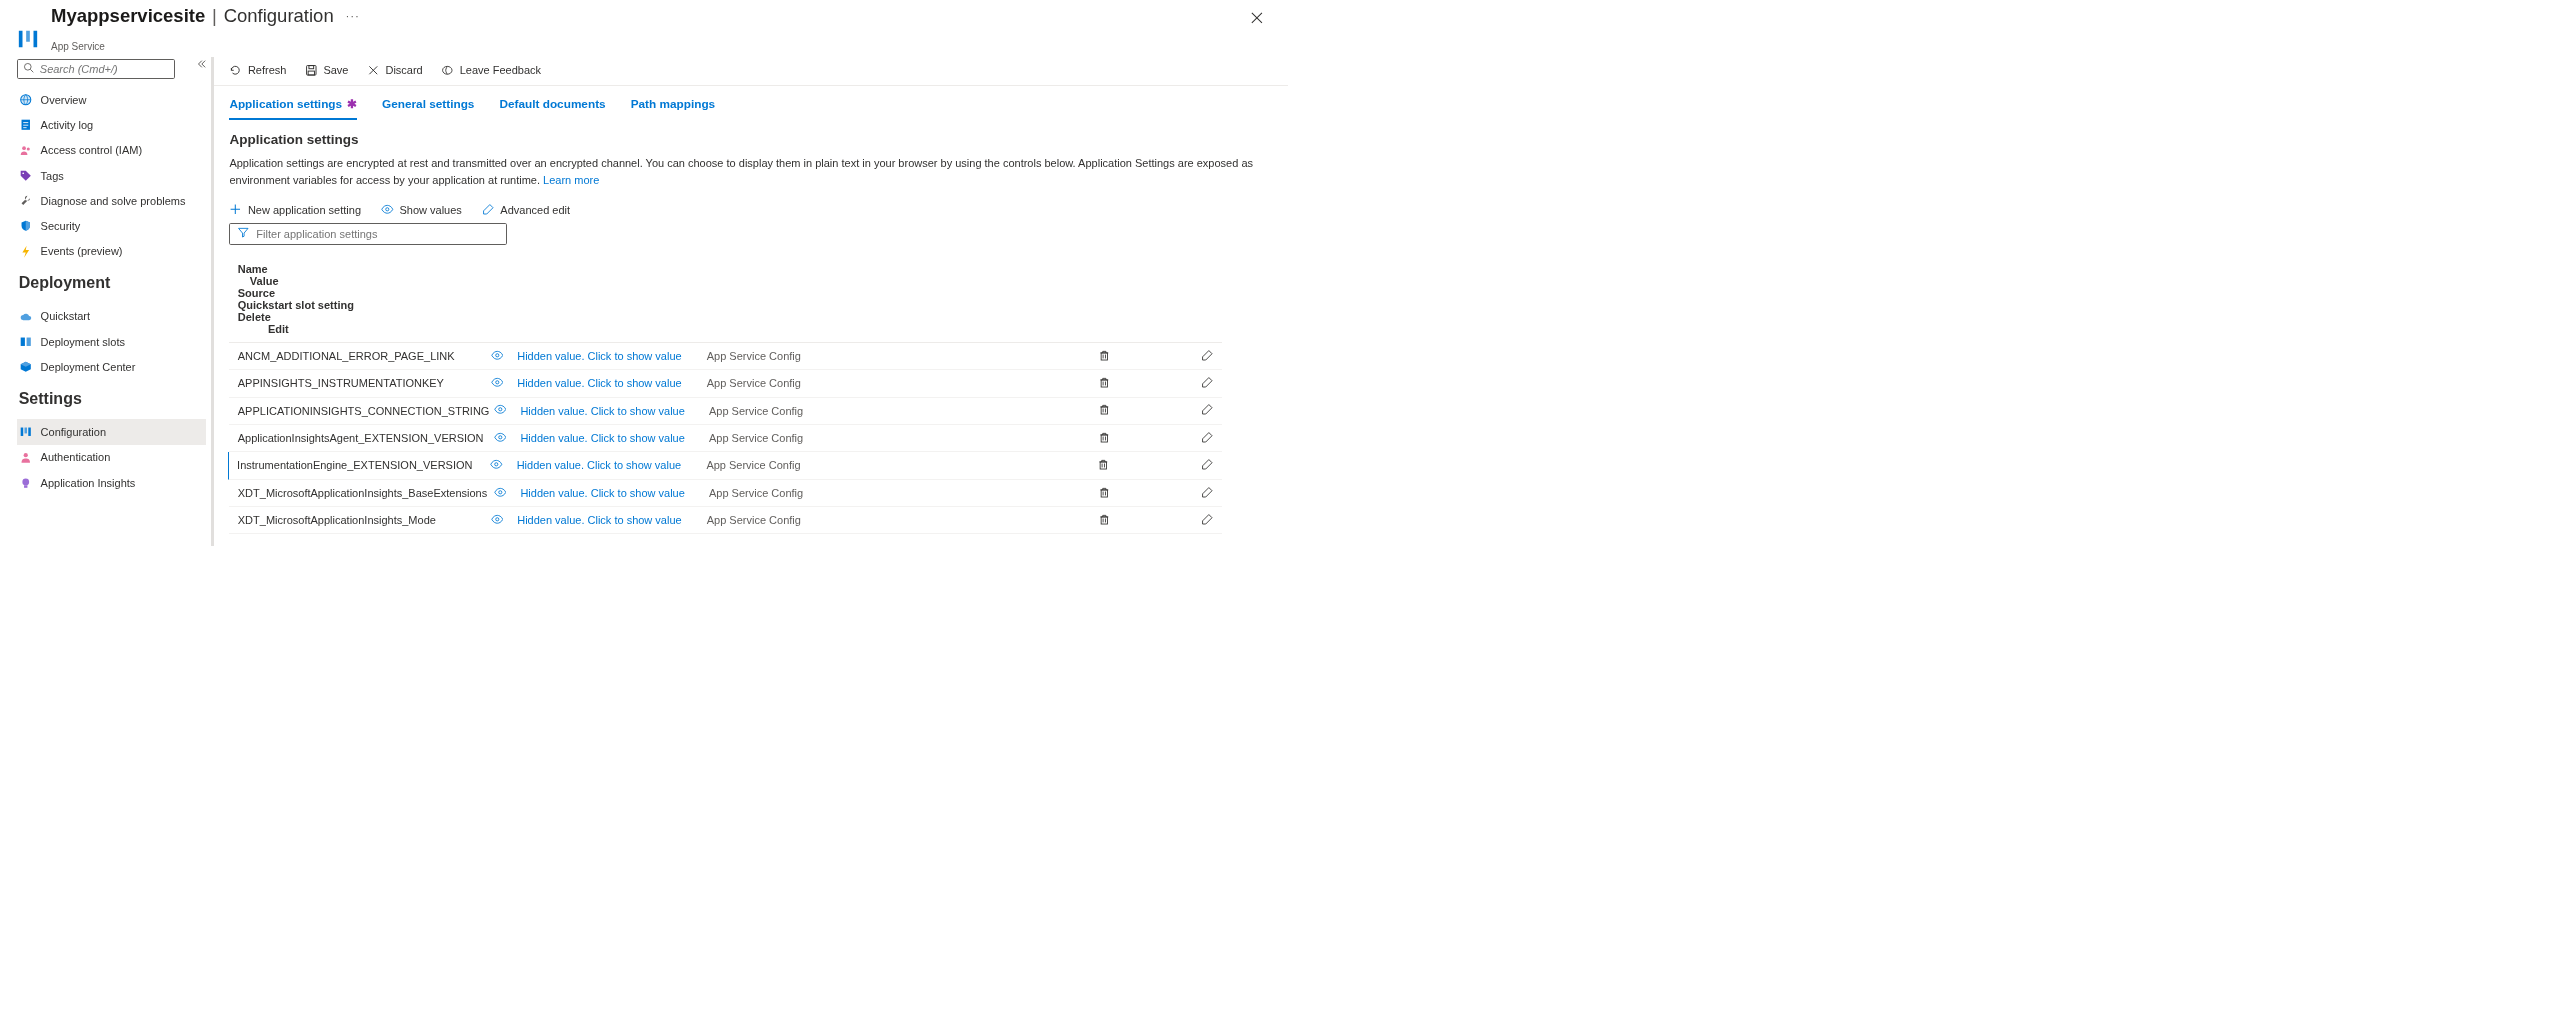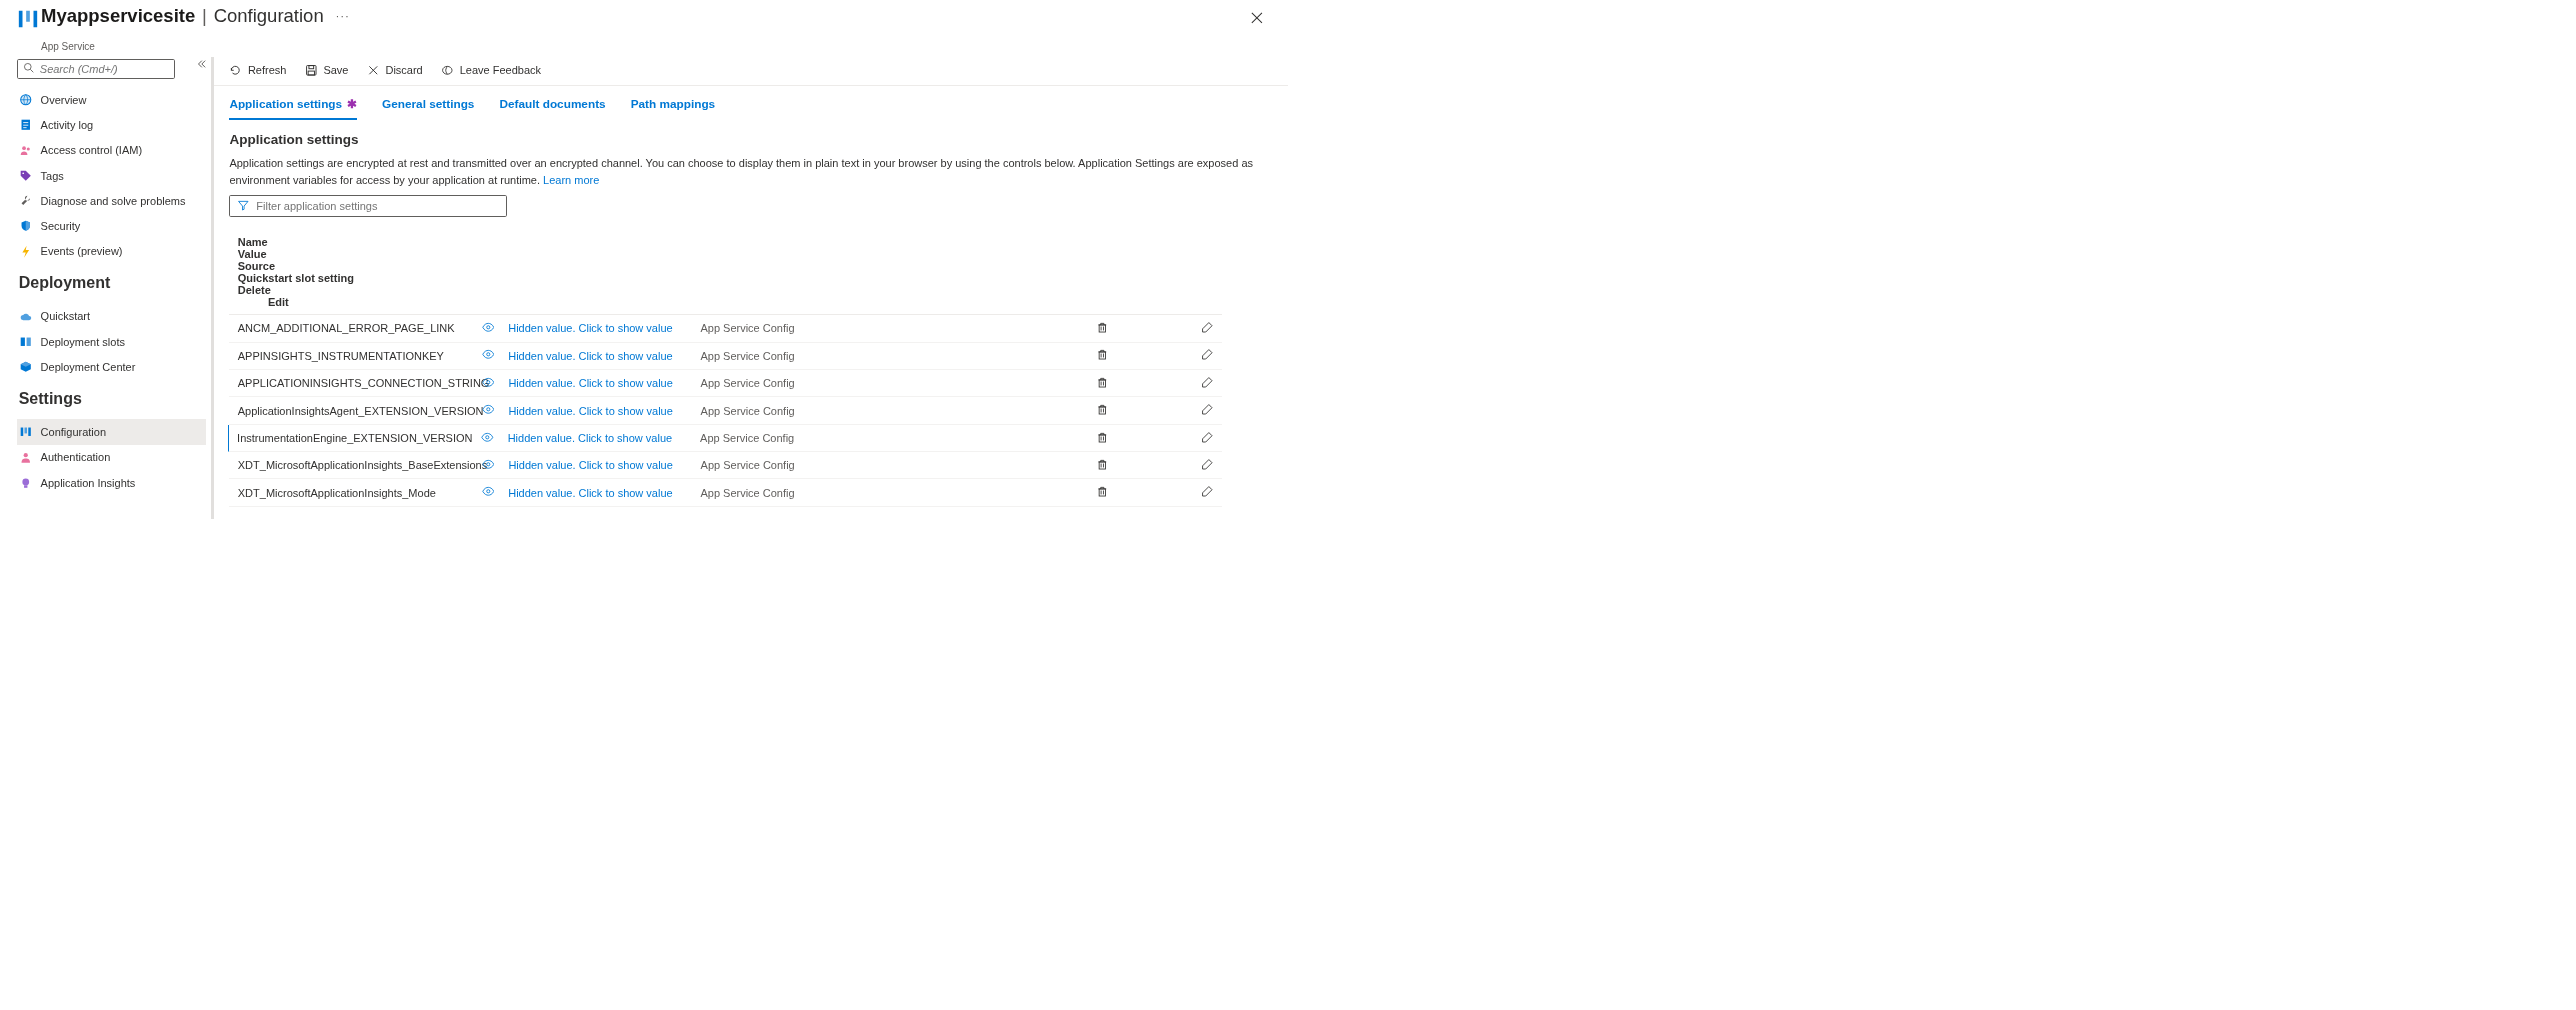--- a/index.html
+++ b/index.html
@@ -10,21 +10,21 @@
   background: #fff;
   width: 1288px;
 }
 .page { display: flex; flex-direction: column; }
 .header {
   padding: 5px 17px 5px 17px;
   display: flex;
   align-items: flex-start;
   justify-content: space-between;
 }
-.header-left { display: flex; align-items: flex-start; gap: 2px; }
+.header-left { display: flex; align-items: flex-end; gap: 12px; }
 .app-icon svg { width: 22px; height: 22px; margin-top: 3.4px; }
 .title-block { display: flex; flex-direction: column; }
 .title-row { display: flex; align-items: center; gap: 3.4px; }
 .title-main { font-size: 18.5px; font-weight: 600; color: #1b1a19; }
 .title-sep { font-size: 18.5px; font-weight: 300; color: #605e5c; padding: 0 3.4px; }
 .title-section { font-size: 18.5px; font-weight: 400; color: #323130; }
 .title-more { font-size: 11.8px; color: #605e5c; margin-left: 8.4px; cursor: pointer; letter-spacing: 0.8px; }
 .subtitle { font-size: 10px; color: #605e5c; margin-top: 14px; }
 .close-btn { font-size: 15px; color: #323130; cursor: pointer; padding: 5px 8.4px; }
 .body { display: flex; }
@@ -120,21 +120,21 @@
   margin-top: 6.7px;
 }
 .filter-box svg { width: 12.6px; height: 12.6px; color: #0078d4; flex-shrink: 0; }
 .filter-input { border: none; outline: none; font-size: 11px; width: 100%; color: #605e5c; background: transparent; }
 .table { margin-top: 11.8px; width: 993px; }
 .table-header {
   display: flex; font-weight: 600; font-size: 11px;
   padding: 6.7px 8.4px; border-bottom: 0.8px solid #edebe9; flex-direction: column;
 }
 .col-name { width: 244px; }
-.col-value { width: 219px; }
+.col-value { width: 219px; margin-left: 12px; }
 .col-source { width: 194px; }
 .col-slot { width: 202px; }
 .col-delete { width: 67px; text-align: left; }
 .col-edit { width: 51px; text-align: right; }
 .table-row {
   display: flex; align-items: center;
   padding: 5.9px 8.4px;
   font-size: 11px;
   border-bottom: 0.8px solid #f3f2f1;
 }
@@ -364,20 +364,41 @@
           <span class="tab">Default documents</span>
           <span class="tab">Path mappings</span>
         </div>
 
       <div class="content">
         <h2>Application settings</h2>
         <p>
           <span>Application settings are encrypted at rest and transmitted over an encrypted channel. You can choose to display them in plain text in your browser by using the controls below. Application Settings are exposed as environment variables for access by your application at runtime. </span><a href="#">Learn more</a>
         </p>
 
+        <div class="sub-toolbar">
+          <span class="sub-toolbar-btn">
+            <svg viewBox="0 0 16 16">
+                <path d="M8 2 L8 14 M2 8 L14 8" stroke="#0078d4" stroke-width="1.3"></path>
+              </svg>
+            <span>New application setting</span>
+          </span>
+          <span class="sub-toolbar-btn">
+            <svg viewBox="0 0 16 16">
+                <path d="M1 8 C3 4 6 3 8 3 C10 3 13 4 15 8 C13 12 10 13 8 13 C6 13 3 12 1 8 Z" stroke="#0078d4" stroke-width="1.1" fill="none"></path>
+                <circle cx="8" cy="8" r="2" stroke="#0078d4" stroke-width="1.1" fill="none"></circle>
+              </svg>
+            <span>Show values</span>
+          </span>
+          <span class="sub-toolbar-btn">
+            <svg viewBox="0 0 16 16">
+                <path d="M10 2 L14 6 L6 14 L2 14 L2 10 Z" stroke="#0078d4" stroke-width="1.1" fill="none"></path>
+              </svg>
+            <span>Advanced edit</span>
+          </span>
+        </div>
 
         <div class="filter-box">
           <span>
             <svg viewBox="0 0 16 16">
                 <path d="M2 3 L14 3 L9 9 L9 13 L7 14 L7 9 Z" stroke="#0078d4" stroke-width="1.1" fill="none"></path>
               </svg>
           </span>
           <input class="filter-input" placeholder="Filter application settings" style="">
         </div>
 

